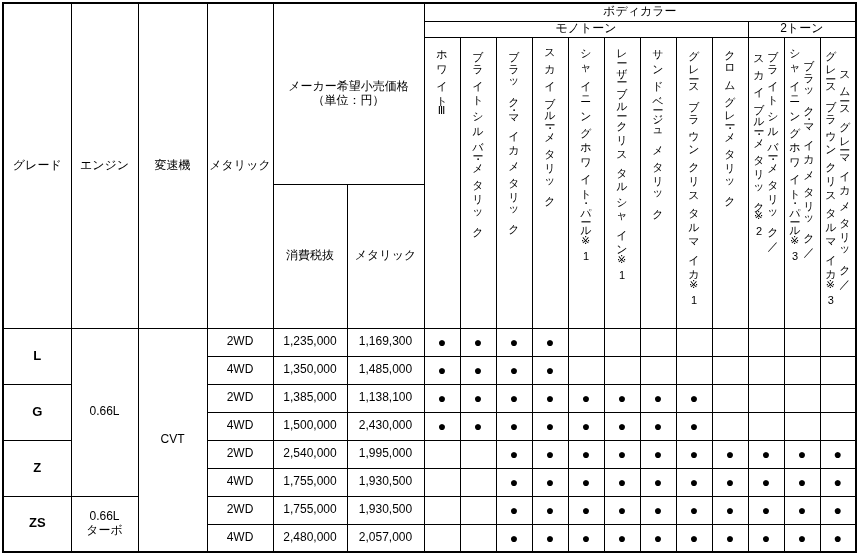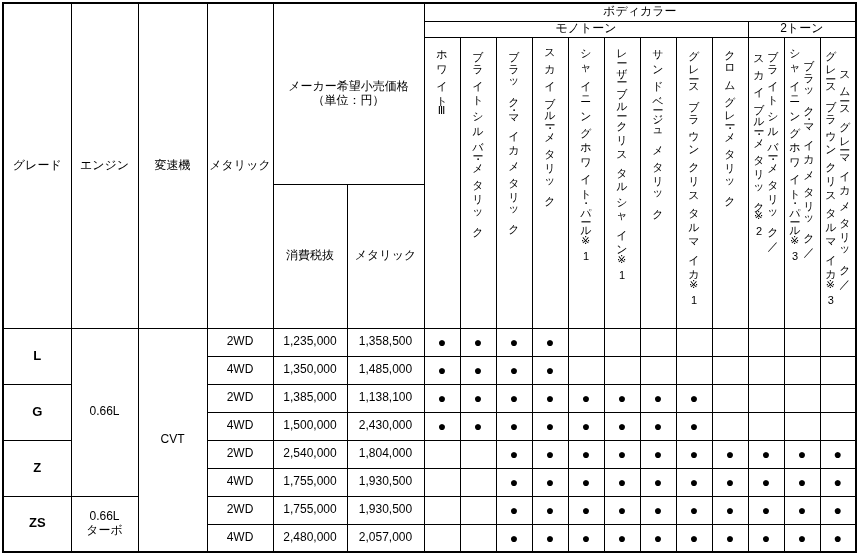--- a/index.html
+++ b/index.html
@@ -165,21 +165,21 @@
     <th>消費税抜</th>
     <th>メタリック</th>
   </tr>
 
   <tr class="drow">
     <td class="grade" rowspan="2">L</td>
     <td rowspan="6">0.66L</td>
     <td rowspan="8">CVT</td>
     <td>2WD</td>
     <td>1,235,000</td>
-    <td>1,358,500</td>
+    <td>1,169,300</td>
     <td class="dot">●</td>
     <td class="dot">●</td>
     <td class="dot">●</td>
     <td class="dot">●</td>
     <td class="dot"></td>
     <td class="dot"></td>
     <td class="dot"></td>
     <td class="dot"></td>
     <td class="dot"></td>
     <td class="dot"></td>
@@ -235,21 +235,21 @@
     <td class="dot">●</td>
     <td class="dot"></td>
     <td class="dot"></td>
     <td class="dot"></td>
     <td class="dot"></td>
   </tr>
   <tr class="drow">
     <td class="grade" rowspan="2">Z</td>
     <td>2WD</td>
     <td>2,540,000</td>
-    <td>1,804,000</td>
+    <td>1,995,000</td>
     <td class="dot"></td>
     <td class="dot"></td>
     <td class="dot">●</td>
     <td class="dot">●</td>
     <td class="dot">●</td>
     <td class="dot">●</td>
     <td class="dot">●</td>
     <td class="dot">●</td>
     <td class="dot">●</td>
     <td class="dot">●</td>

